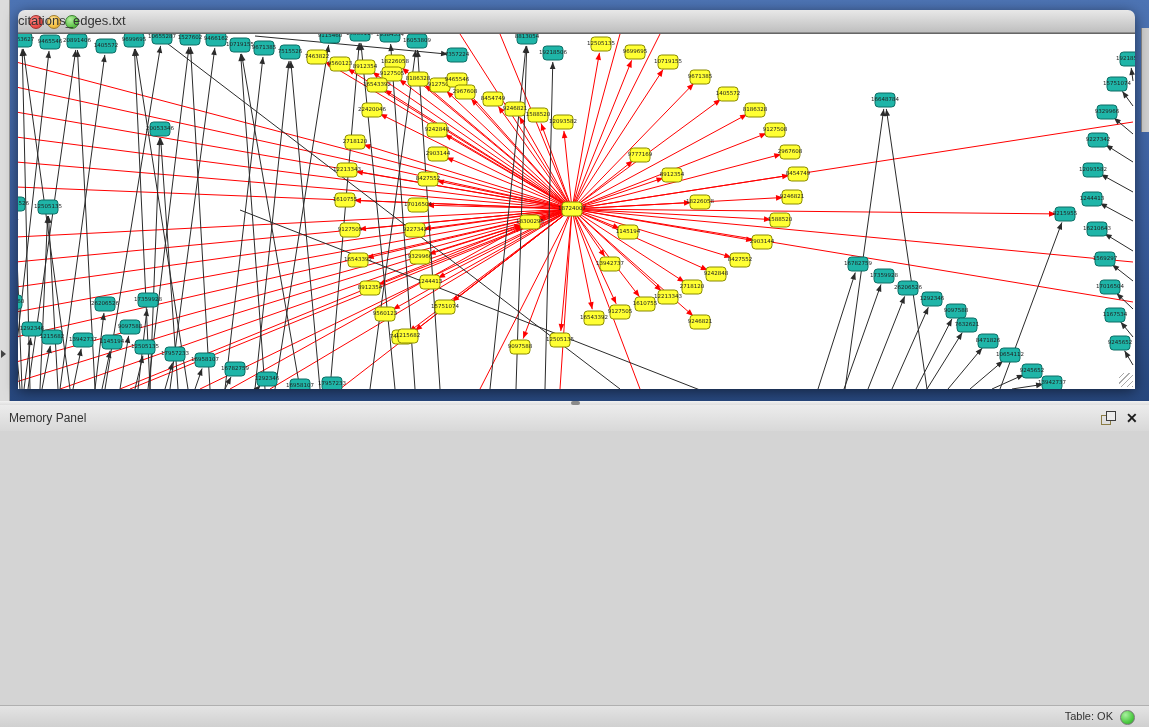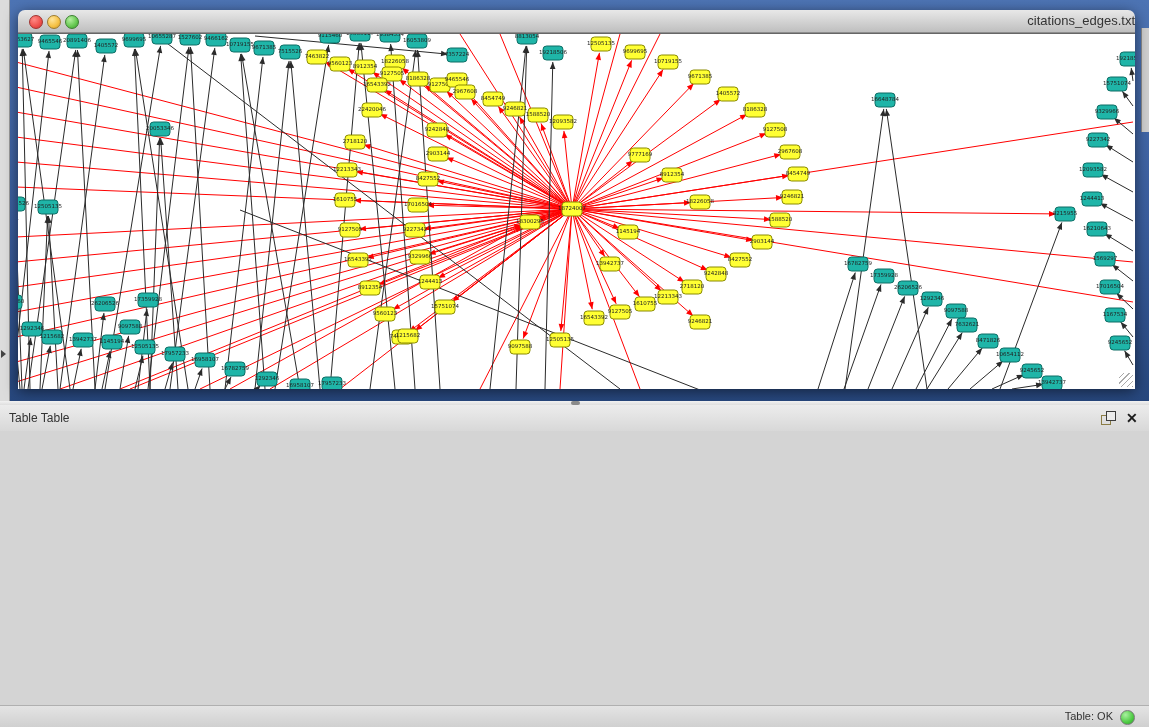--- a/index.html
+++ b/index.html
@@ -9,21 +9,21 @@
   #desktop{left:0;top:0;width:1149px;height:401px;
     background:linear-gradient(#4d74b4,#3a5d9d 55%,#27477d);}
   #left-strip{left:0;top:0;width:9px;height:401px;background:#dcdcdc;border-right:1px solid #9a9a9a;}
   #splitter-arrow{left:1px;top:350px;width:0;height:0;border-top:4px solid transparent;
     border-bottom:4px solid transparent;border-left:5px solid #444;}
   #right-sliver{left:1141px;top:28px;width:8px;height:104px;background:#cfcfcf;border-left:1px solid #8a8a8a;}
   #frame{left:18px;top:10px;width:1117px;height:378px;border-radius:7px 7px 2px 2px;
     box-shadow:0 3px 14px rgba(0,0,0,.55);}
   #titlebar{left:0;top:0;width:1117px;height:22px;border-radius:7px 7px 0 0;
     background:linear-gradient(#e8e8e8,#bfbfbf);border-bottom:1px solid #8d8d8d;}
-  #win-title{width:100%;text-align:right;line-height:22px;font-size:13px;color:#333;}
+  #win-title{width:100%;text-align:left;line-height:22px;font-size:13px;color:#333;}
   .light{top:5px;width:12px;height:12px;border-radius:50%;}
   #light-red{left:11px;background:radial-gradient(circle at 35% 30%,#ff8a85,#ee4f4b 60%,#c33532);border:1px solid #a03330;}
   #light-yellow{left:29px;background:radial-gradient(circle at 35% 30%,#ffe49a,#f5c042 60%,#c79431);border:1px solid #9d7b2d;}
   #light-green{left:47px;background:radial-gradient(circle at 35% 30%,#b4ef9e,#64c74f 60%,#3f9630);border:1px solid #3c8030;}
   #canvas{left:0;top:23px;width:1117px;height:355px;background:#fff;border-top:1px solid #666;}
   #grip{right:2px;bottom:2px;width:14px;height:14px;
     background:repeating-linear-gradient(135deg,transparent,transparent 3px,#aaa 3px,#aaa 4px);}
   
   #divider{left:0;top:401px;width:1149px;height:4px;background:linear-gradient(#f2f2f2,#dedede);}
   #divider-handle{left:571px;top:0px;width:9px;height:4px;background:#8a8a8a;border-radius:2px;}
@@ -600,21 +600,21 @@
         </svg>
       <div class="abs" id="grip"></div>
     </div>
   </div>
 </div>
 
 <div class="abs" id="divider">
   <div class="abs" id="divider-handle"></div>
 </div>
 <div class="abs" id="panel-header">
-  <div class="abs" id="panel-title">Table Table</div>
+  <div class="abs" id="panel-title">Memory Panel</div>
   <div class="abs" id="float-icon">
       <span class="sq1"></span>
       <span class="sq2"></span>
     </div>
   <div class="abs" id="close-icon">✕</div>
 </div>
 
 <div class="abs" id="panel-bg">
   
 </div>

